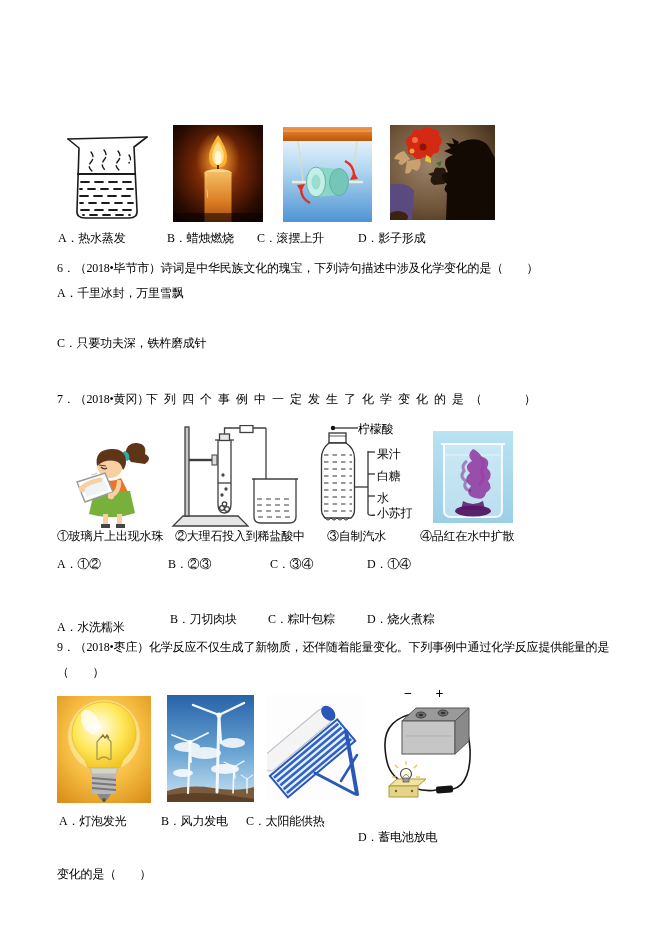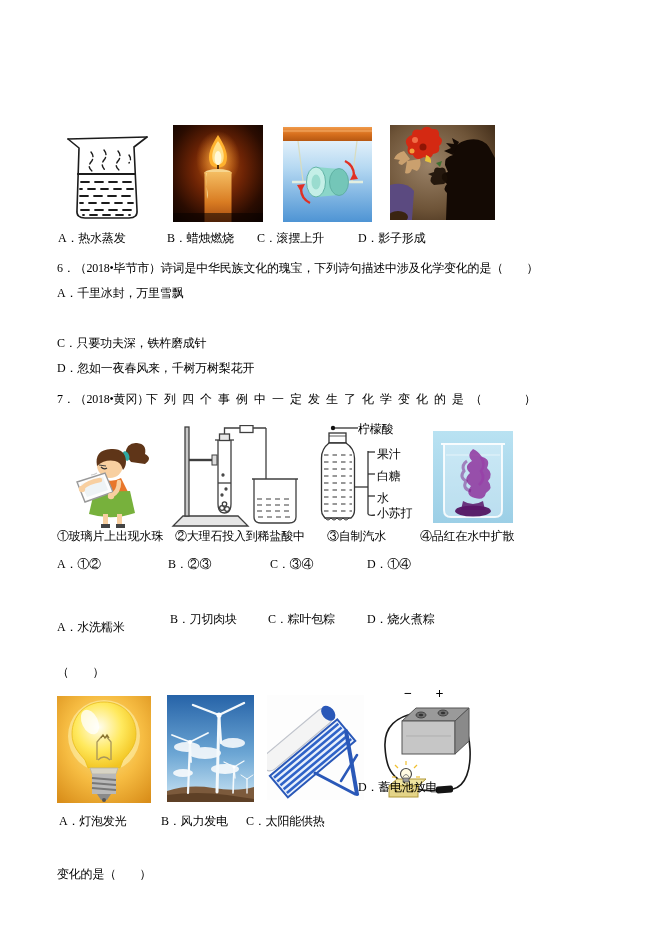--- a/index.html
+++ b/index.html
@@ -146,21 +146,20 @@
   </div>
 
   <span class="t" style="left:58px;top:191px">A．热水蒸发</span>
   <span class="t" style="left:167px;top:191px">B．蜡烛燃烧</span>
   <span class="t" style="left:257px;top:191px">C．滚摆上升</span>
   <span class="t" style="left:358px;top:191px">D．影子形成</span>
 
   <span class="t" style="left:57px;top:221px">6．（2018•毕节市）诗词是中华民族文化的瑰宝，下列诗句描述中涉及化学变化的是（　　）</span>
   <span class="t" style="left:57px;top:246px">A．千里冰封，万里雪飘</span>
   <span class="t" style="left:57px;top:296px">C．只要功夫深，铁杵磨成针</span>
-  <span class="t" style="left:57px;top:321px">D．忽如一夜春风来，千树万树梨花开</span>
 
   <span class="t" style="left:57px;top:352px">7．（2018•黄冈）</span>
   <span class="t sp6" style="left:146px;top:352px">下列四个事例中一定发生了化学变化的是（　　）</span>
 
   <div class="fig" style="left:73px;top:400px;width:92px;height:88px">
     <svg width="92" height="88" viewBox="0 0 92 88">
       <g>
         <path d="M52,14 q2,-12 12,-11 q10,1 8,11 q8,4 0,10 l-14,-2 z" fill="#5f3518"></path>
         <ellipse cx="53" cy="16" rx="3.2" ry="5" fill="#2fa8a2" transform="rotate(-20 53 16)"></ellipse>
         <circle cx="37" cy="25" r="13" fill="#f8cfa0"></circle>
@@ -289,20 +288,21 @@
   <span class="t" style="left:57px;top:517px">A．①②</span>
   <span class="t" style="left:168px;top:517px">B．②③</span>
   <span class="t" style="left:270px;top:517px">C．③④</span>
   <span class="t" style="left:367px;top:517px">D．①④</span>
 
   <span class="t" style="left:57px;top:580px">A．水洗糯米</span>
   <span class="t" style="left:170px;top:572px">B．刀切肉块</span>
   <span class="t" style="left:268px;top:572px">C．粽叶包粽</span>
   <span class="t" style="left:367px;top:572px">D．烧火煮粽</span>
 
+  <span class="t" style="left:57px;top:600px">9．（2018•枣庄）化学反应不仅生成了新物质，还伴随着能量变化。下列事例中通过化学反应提供能量的是</span>
   <span class="t" style="left:57px;top:625px">（　　）</span>
 
   <div class="fig" style="left:57px;top:656px;width:94px;height:107px">
     <svg width="94" height="107" viewBox="0 0 94 107">
       <defs>
         <radialGradient id="bbg" cx="50%" cy="40%" r="75%">
           <stop offset="0%" stop-color="#ffe98c"></stop>
             <stop offset="55%" stop-color="#f6bc42"></stop>
             <stop offset="100%" stop-color="#d98e1a"></stop>
         </radialGradient>
@@ -435,17 +435,17 @@
         <rect x="27" y="89" width="6" height="4" fill="#999" stroke="#555" stroke-width="0.7"></rect>
       </g>
       <rect x="60" y="97" width="17" height="7" rx="2" fill="#141414" transform="rotate(-4 68 100)"></rect>
     </svg>
   </div>
   <span class="pol" style="left:404px;top:646px">−  +</span>
 
   <span class="t" style="left:59px;top:774px">A．灯泡发光</span>
   <span class="t" style="left:161px;top:774px">B．风力发电</span>
   <span class="t" style="left:246px;top:774px">C．太阳能供热</span>
-  <span class="t" style="left:358px;top:740px">D．蓄电池放电</span>
+  <span class="t" style="left:358px;top:790px">D．蓄电池放电</span>
 
   <span class="t" style="left:57px;top:827px">变化的是（　　）</span>
 
 </div>
 
 </body></html>

